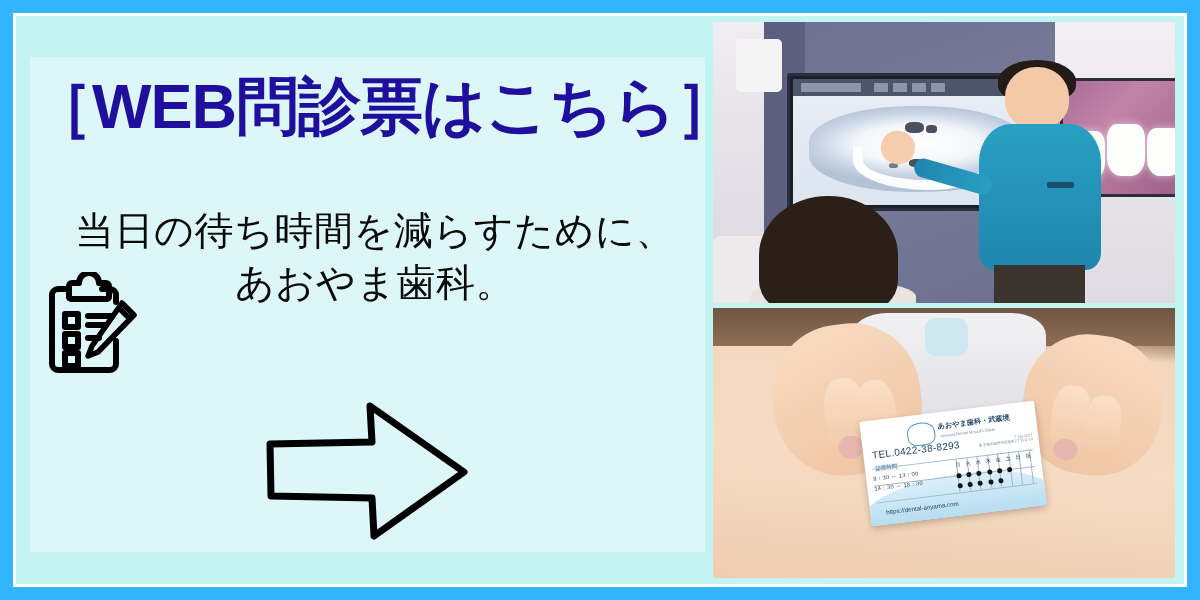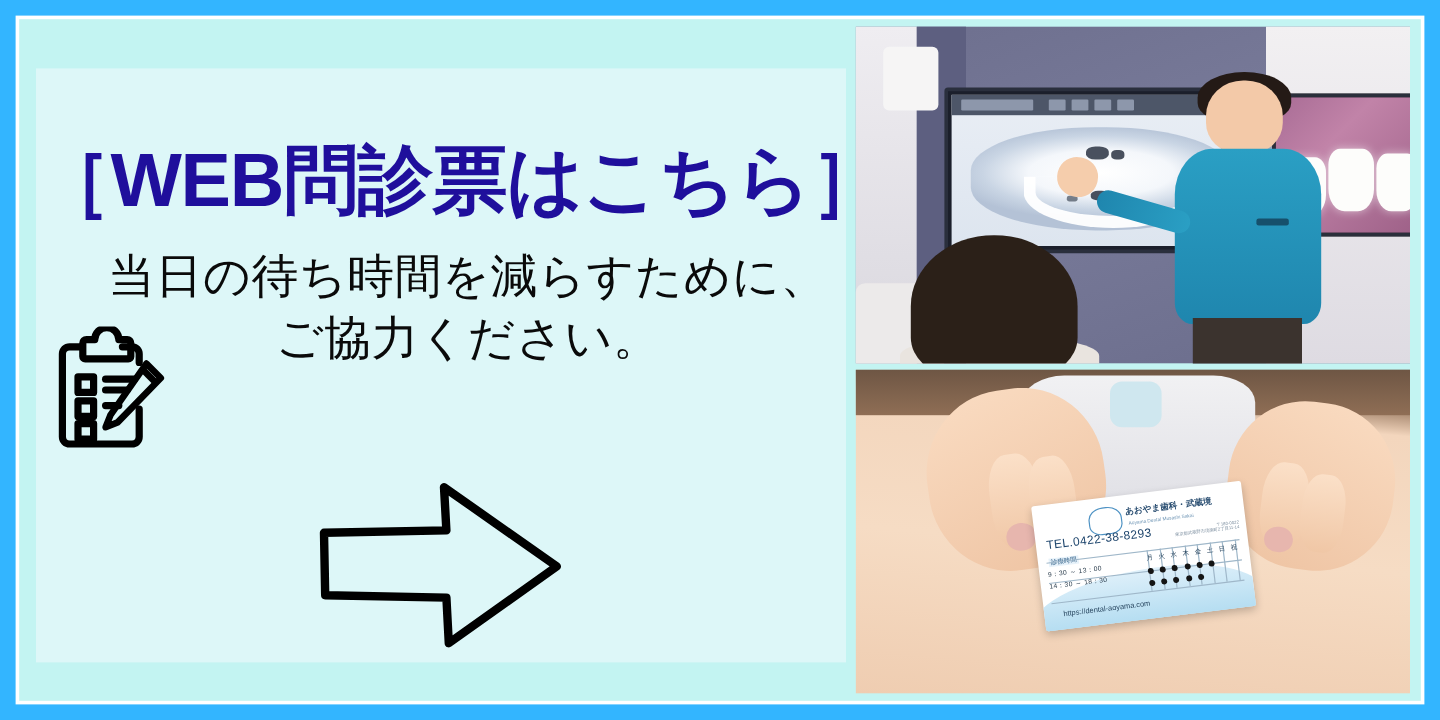--- a/index.html
+++ b/index.html
@@ -20,26 +20,25 @@
 
   
   .headline{
     position:absolute;left:30px;top:75px;width:690px;
     text-align:right;
     font-size:63px;line-height:1;
     font-weight:700;
     letter-spacing:-1px;
     color:#1f0f9c;
     white-space:nowrap;
-    margin-top:45px;
   }
 
   
   .body-copy{
-    position:absolute;left:75px;top:205px;width:630px;
+    position:absolute;left:60px;top:205px;width:630px;
     text-align:center;
     font-size:39px;line-height:1.33;
     font-weight:500;
     color:#0a0a0a;
     letter-spacing:0.5px;
   }
   .body-copy .line{display:block;white-space:nowrap;}
 
   
   .clipboard-icon{position:absolute;left:38px;top:272px;width:104px;height:106px;}
@@ -147,21 +146,21 @@
       </g>
       <g fill="none" stroke="#000000" stroke-width="5.5" stroke-linejoin="round">
         <path d="M84 31 L96 43 L60 80 L50 84 L54 74 Z"></path>
         <path d="M80 35 L92 47"></path>
       </g>
     </svg>
   </div>
 
   <div class="body-copy">
     <span class="line">当日の待ち時間を減らすために、</span>
-    <span class="line">ご協力ください。</span>
+    <span class="line">あおやま歯科。</span>
   </div>
 
   <div class="arrow-icon">
     <svg viewBox="0 0 210 145" width="210" height="145" aria-hidden="true">
       <path d="M8 46 L110 44 L108 8 L202 74 L112 138 L110 100 L9 98 Z" fill="none" stroke="#000000" stroke-width="7" stroke-linejoin="round" stroke-linecap="round"></path>
     </svg>
   </div>
 
   <div class="photo-col">
 

